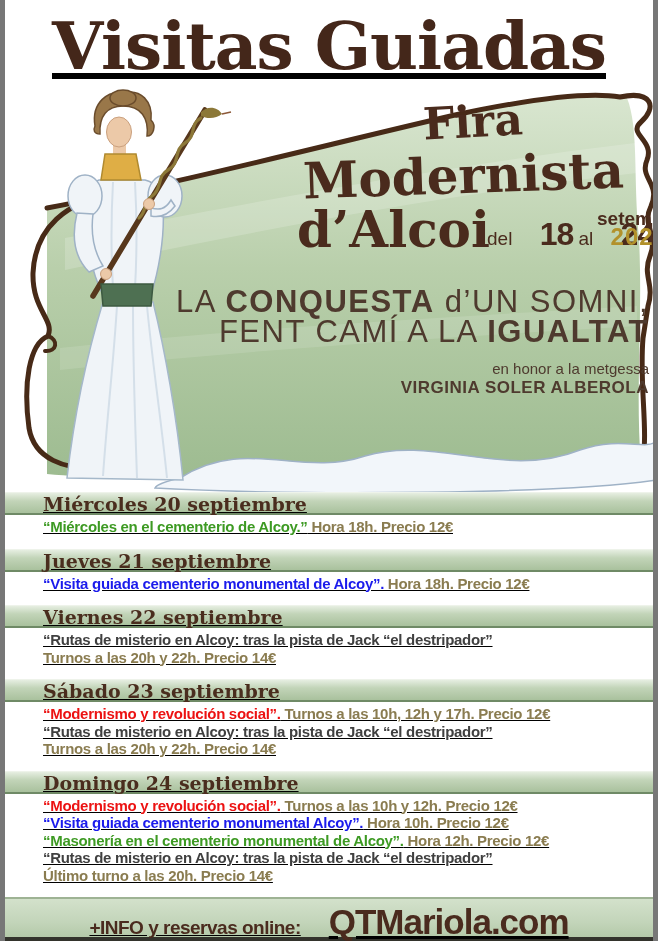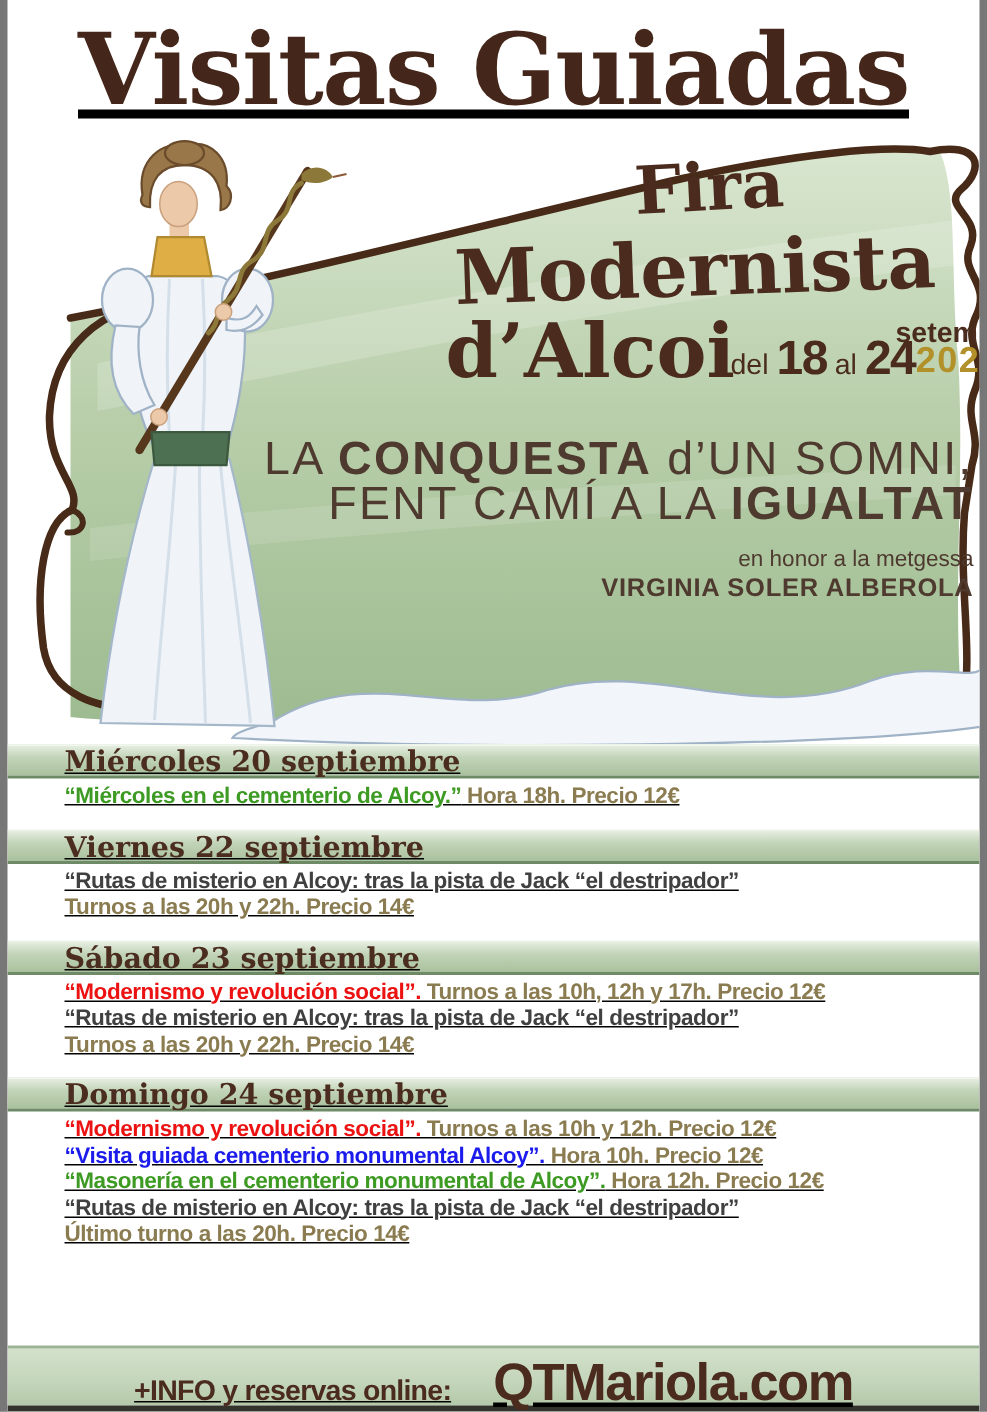--- a/index.html
+++ b/index.html
@@ -18,21 +18,21 @@
     white-space:nowrap;
   }
   
   .artwork { position:relative; width:658px; height:404px; flex:none; }
   .artwork svg { position:absolute; left:0; top:0; }
   .art-text { position:absolute; color:#4a2b1d; font-family:"DejaVu Serif", serif; font-weight:bold; white-space:nowrap; }
   .t-fira       { left:418px; top:8px;  font-size:44px; transform:rotate(-3deg); }
   .t-modernista { left:298px; top:58px; font-size:50px; transform:rotate(-2deg); }
   .t-dalcoi     { left:292px; top:112px; font-size:50px; }
   .t-dates      { left:482px; top:128px; font-family:"Liberation Sans",sans-serif; font-weight:normal; font-size:19px; color:#4a2b1d; }
-  .t-dates b    { font-size:32px; font-weight:bold; letter-spacing:-1px; }
+  .t-dates b    { font-size:32px; font-weight:bold; letter-spacing:-1px;margin-left:22px; }
   .t-month      { left:592px; top:124px; text-align:center; line-height:13px; font-family:"Liberation Sans",sans-serif; }
   .t-month .m   { font-size:19px; font-weight:bold; color:#4a2b1d; display:block; }
   .t-month .y   { font-size:24px; font-weight:bold; color:#b2912b; display:block; line-height:24px; letter-spacing:1px; }
   .tagline { position:absolute; right:14px; text-align:right; color:#4e3a2e;
              font-family:"Liberation Sans",sans-serif; font-weight:normal;
              font-size:31px; letter-spacing:1.5px; white-space:nowrap; }
   .tagline .bold { font-weight:bold; }
   .tag1 { top:196px; } .tag2 { top:226px; }
   .honor1 { position:absolute; right:14px; top:272px; font-size:15px; color:#4e3a2e; font-family:"Liberation Sans",sans-serif; }
   .honor2 { position:absolute; right:14px; top:290px; font-size:17px; font-weight:bold; letter-spacing:0.5px; color:#4e3a2e; font-family:"Liberation Sans",sans-serif; }
@@ -162,20 +162,26 @@
 
   <div class="schedule" id="schedule">
       <section class="day-section">
         <div class="day-band">
           <h2 class="day-title">Miércoles 20 septiembre</h2>
         </div>
         <p class="event-line"><span class="seg-green">“Miércoles en el cementerio de Alcoy.”</span><span class="seg-olive"> Hora 18h. Precio 12€</span></p>
       </section>
       <section class="day-section">
         <div class="day-band">
+          <h2 class="day-title">Jueves 21 septiembre</h2>
+        </div>
+        <p class="event-line"><span class="seg-blue">“Visita guiada cementerio monumental de Alcoy”.</span><span class="seg-olive"> Hora 18h. Precio 12€</span></p>
+      </section>
+      <section class="day-section">
+        <div class="day-band">
           <h2 class="day-title">Viernes 22 septiembre</h2>
         </div>
         <p class="event-line"><span class="seg-dark">“Rutas de misterio en Alcoy: tras la pista de Jack “el destripador”</span></p>
         <p class="event-line"><span class="seg-olive">Turnos a las 20h y 22h. Precio 14€</span></p>
       </section>
       <section class="day-section">
         <div class="day-band">
           <h2 class="day-title">Sábado 23 septiembre</h2>
         </div>
         <p class="event-line"><span class="seg-red">“Modernismo y revolución social”.</span><span class="seg-olive"> Turnos a las 10h, 12h y 17h. Precio 12€</span></p>

